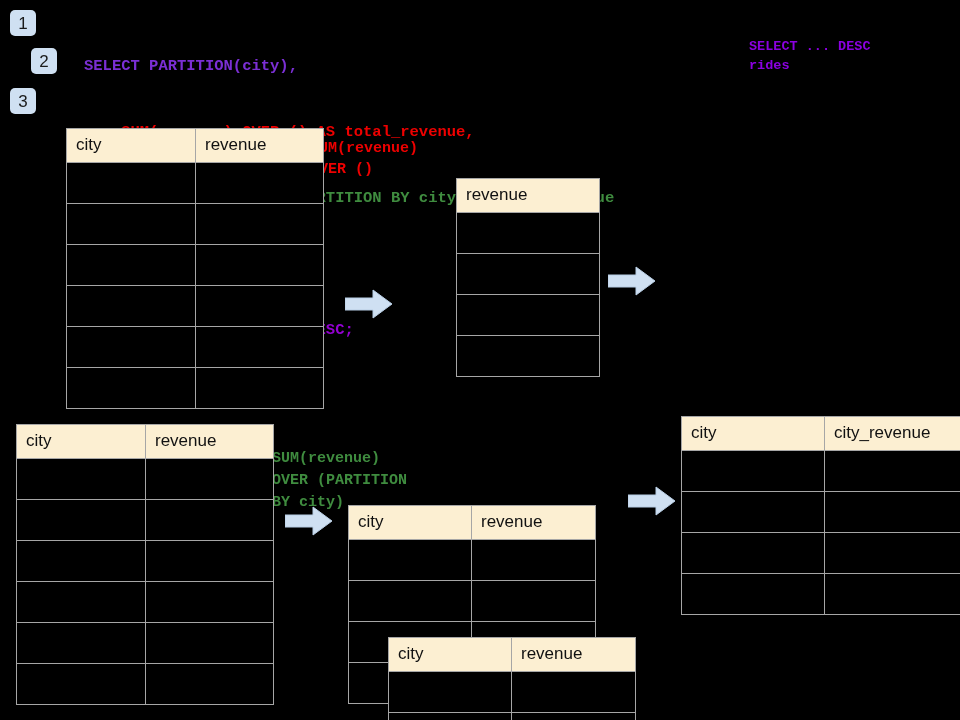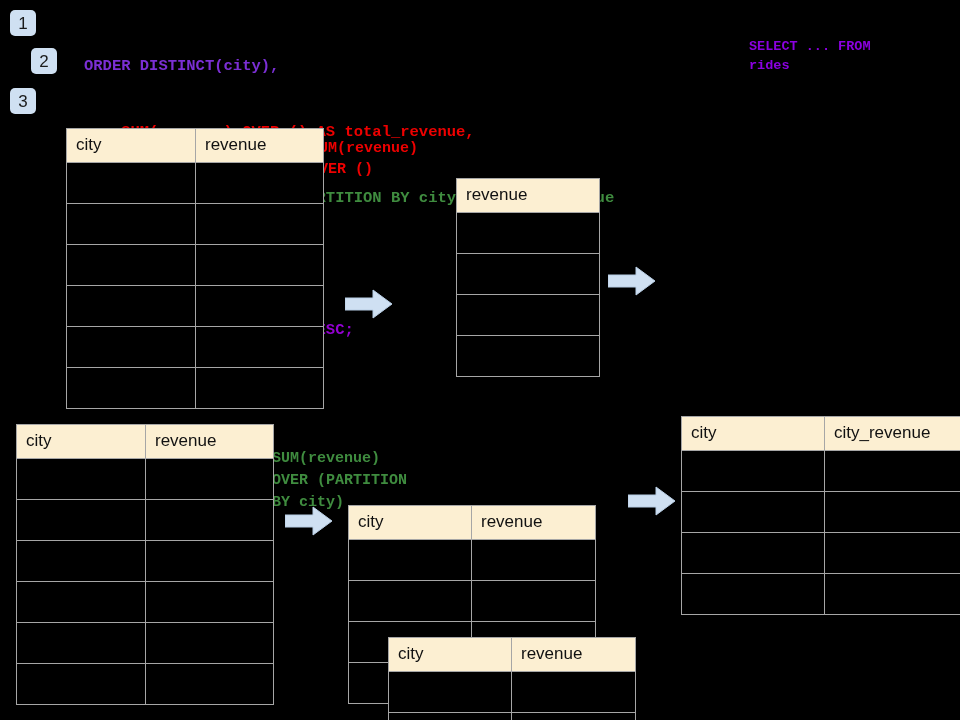--- a/index.html
+++ b/index.html
@@ -98,28 +98,28 @@
     <span>1</span>
   </div>
   <div class="badge" style="left:31px; top:48px;">
     <span>2</span>
   </div>
   <div class="badge" style="left:10px; top:88px;">
     <span>3</span>
   </div>
 
   <div class="code" style="left:84px; top:11px;">
-    <div class="code-line" style="color:#7b2fd4;">ORDER DISTINCT(city),</div>
+    <div class="code-line" style="color:#7b2fd4;">SELECT PARTITION(city),</div>
     <div class="code-line" style="color:#ee0000;">    SUM(revenue) OVER () AS total_revenue,</div>
     <div class="code-line" style="color:#3f8c3f;">    SUM(revenue) OVER (PARTITION BY city) as city_revenue</div>
     <div class="code-line" style="color:#9400d3;">  FROM rides</div>
     <div class="code-line" style="color:#9400d3;">  ORDER by city_revenue DESC;</div>
   </div>
 
-  <div class="annot violet" style="left:749px; top:37px;">SELECT ... FROM
+  <div class="annot violet" style="left:749px; top:37px;">SELECT ... DESC
 rides</div>
 
   <div class="annot red" style="left:310px; top:138px;">SUM(revenue)
 OVER ()</div>
 
   <div class="annot green" style="left:272px; top:436px;">SUM(revenue)
 OVER (PARTITION
 BY city)</div>
 
   <table class="tbl" style="left:66px; top:128px; width:239px;">

